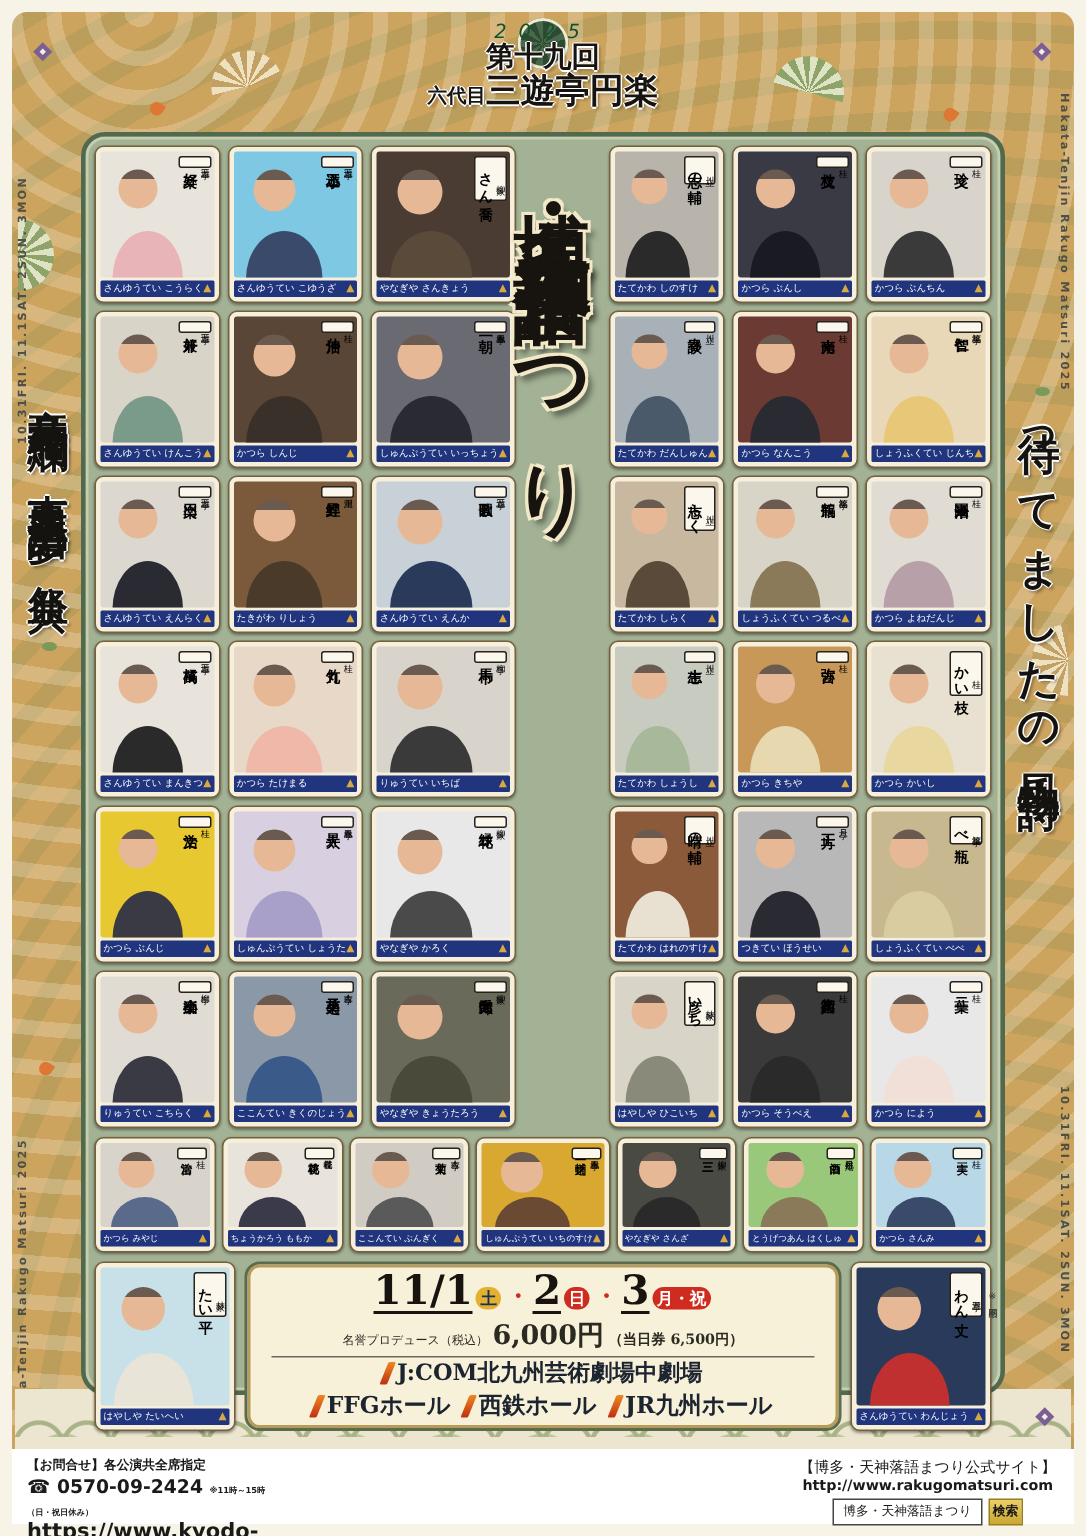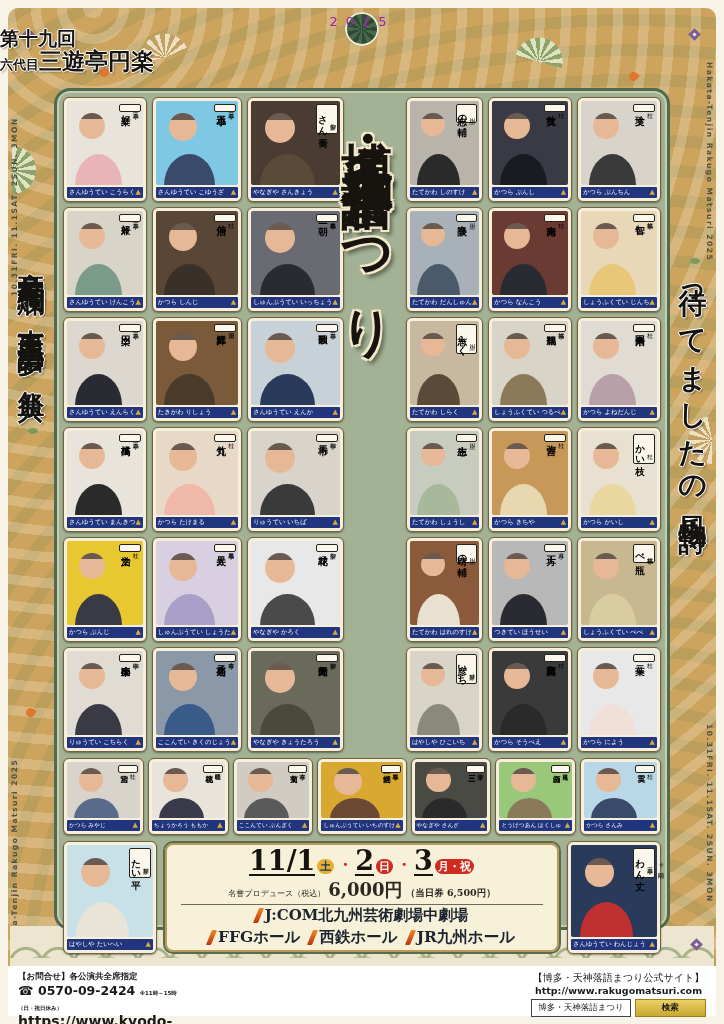--- a/index.html
+++ b/index.html
@@ -17,21 +17,21 @@
   .maple{position:absolute;width:9px;height:9px;border-radius:50% 0 50% 50%;background:#dd7733;transform:rotate(35deg);}
   .leaf{position:absolute;width:10px;height:6px;border-radius:50%;background:#7a9a5a;}
   .diamond{position:absolute;width:9px;height:9px;background:#7b5f93;transform:rotate(45deg);}
   .diamond:after{content:"";position:absolute;left:3px;top:3px;width:3px;height:3px;background:#f4efe2;}
   .edge{position:absolute;font-size:7.5px;letter-spacing:1.5px;color:#4f4f46;white-space:nowrap;font-weight:bold;}
   .edge.rot-up{transform:rotate(-90deg);transform-origin:left top;}
   .edge.rot-dn{transform:rotate(90deg);transform-origin:left top;}
   
   .crest{position:absolute;left:50%;top:12px;transform:translateX(-50%);width:34px;height:34px;border-radius:50%;
      background:repeating-conic-gradient(#2f4a33 0 20deg, #47684a 20deg 40deg);box-shadow:0 0 0 2px #f1ead2 inset;}
-  .header{position:absolute;left:0;top:28px;width:100%;text-align:left;z-index:4;color:#161310;
+  .header{position:absolute;left:0;top:28px;width:100%;text-align:center;z-index:4;color:#161310;
      text-shadow:-1px 0 #fff,1px 0 #fff,0 -1px #fff,0 1px #fff,2px 2px 2px rgba(60,40,0,.35);line-height:1.12;}
   .h-round{font-size:19px;font-weight:bold;}
   .h-producer{font-size:23px;font-weight:bold;}
   .h-producer .pref{font-size:13px;}
   .h-prodtitle{font-size:19px;font-weight:bold;}
   
   .v{writing-mode:vertical-rl;text-orientation:upright;}
   .tagline{position:absolute;z-index:4;font-weight:bold;color:#15130f;font-family:"DejaVu Serif",serif;
      text-shadow:-1px 0 #fff,1px 0 #fff,0 -1px #fff,0 1px #fff,2px 2px 2px rgba(0,0,0,.3);letter-spacing:5px;}
   .tag-left{left:13px;top:252px;font-size:27px;}
@@ -91,37 +91,37 @@
   .vslash{display:inline-block;width:5px;height:15px;background:linear-gradient(#ee8822,#c03010);
           transform:skewX(-22deg);margin-right:4px;border-radius:1px;}
   .venues.second .venue{font-size:15px;}
   
   .waves{position:absolute;left:10px;right:10px;top:926px;height:44px;z-index:1;
      background:
       radial-gradient(circle at 25% 120%, rgba(0,0,0,0) 14px, #a9b387 15px 17px, rgba(0,0,0,0) 18px),
       radial-gradient(circle at 75% 120%, rgba(0,0,0,0) 14px, #a9b387 15px 17px, rgba(0,0,0,0) 18px),
       radial-gradient(circle at 50% 160%, rgba(0,0,0,0) 18px, #bcc49a 19px 21px, rgba(0,0,0,0) 22px),
       #ece5cf;background-size:64px 32px;}
-  .year{position:absolute;left:50%;top:14px;transform:translateX(-50%);color:#a21caf;font-size:13px;letter-spacing:8px;z-index:3;}
+  .year{position:absolute;left:50%;top:14px;transform:translateX(-50%);color:#14532d;font-size:13px;letter-spacing:8px;z-index:3;font-style:italic;}
   .footer{position:absolute;left:8px;right:8px;bottom:8px;height:50px;background:#fff;z-index:5;
           display:flex;align-items:flex-start;gap:10px;padding:5px 10px;box-sizing:border-box;color:#1a1a1a;}
   .f-left{width:170px;}
   .f-left .t{font-size:8.5px;font-weight:bold;}
   .f-left .phone{font-size:12.5px;font-weight:bold;}
   .f-left .pnote{font-size:5.5px;}
   .f-left .url{font-size:14px;font-weight:bold;}
   .f-center{flex:1;text-align:center;}
   .credit-line{font-size:6.3px;line-height:1.5;}
   .credit-line:first-child{font-size:8.5px;font-weight:bold;}
   .f-right{width:175px;text-align:center;}
   .f-right .lab{font-size:10px;font-weight:normal;}
   .f-right .url{font-size:9.5px;font-weight:bold;}
   .searchrow{display:flex;gap:4px;margin-top:3px;justify-content:center;}
   .sbox{border:1.5px solid #444;background:#fff;font-size:8.5px;padding:2px 6px;}
-  .sbtn{background:linear-gradient(#ecd066,#c8a830);border:1px solid #9a7d1e;font-size:8.5px;font-weight:bold;padding:2px 26px;}
+  .sbtn{background:linear-gradient(#ecd066,#c8a830);border:1px solid #9a7d1e;font-size:8.5px;font-weight:bold;padding:2px 2px;}
 </style>
 </head>
 <body>
 
 <div class="page">
 
   <div class="frame">
     <div class="fan" style="left:130px;top:26px;transform:rotate(-14deg);"></div>
     <div class="fan green" style="left:510px;top:30px;transform:rotate(16deg);"></div>
     <div class="fan green" style="left:-8px;top:150px;transform:rotate(90deg);"></div>

